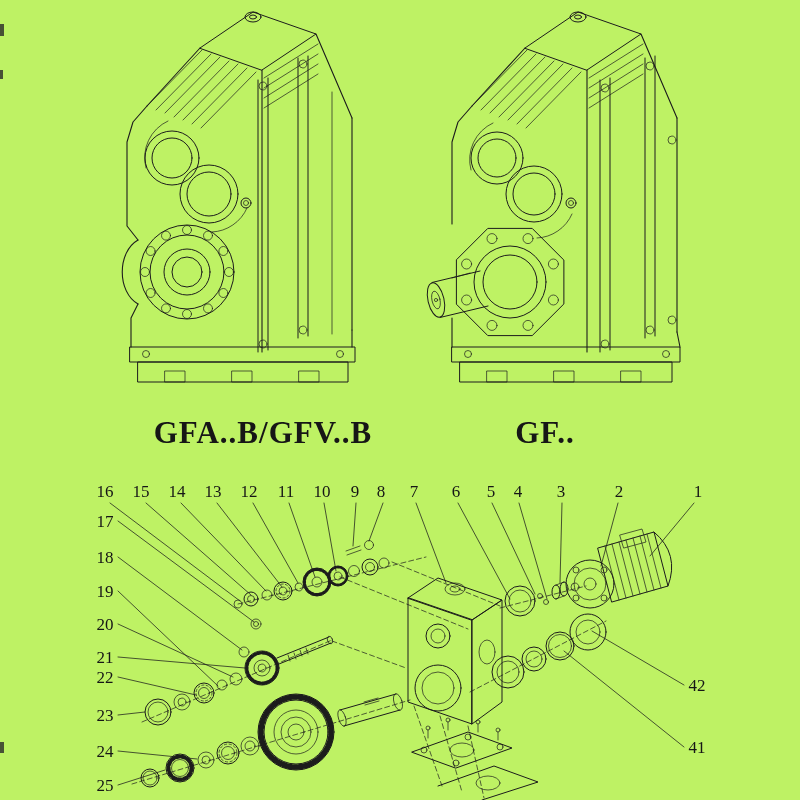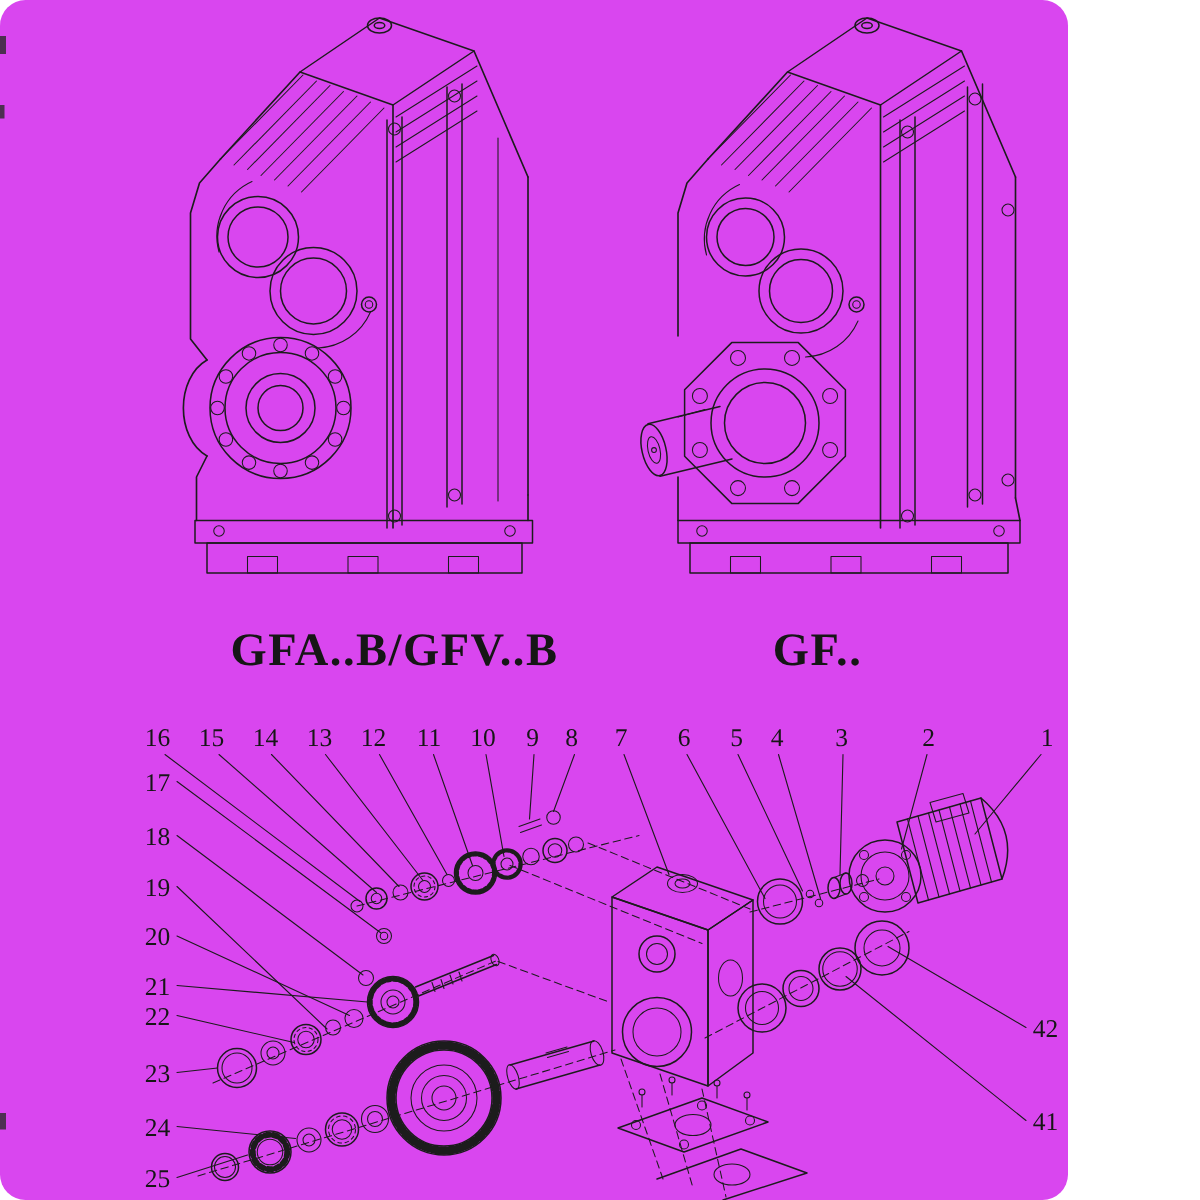--- a/index.html
+++ b/index.html
@@ -1,19 +1,18 @@
 <!DOCTYPE html>
 <html><head>
 <meta charset="utf-8">
 <style>
   html,body{margin:0;padding:0;background:#ffffff;}
   .page{
-    position:relative;width:712px;height:800px;background:#d946ef;overflow:hidden;
+    position:relative;width:800px;height:800px;background:#bef264;overflow:hidden;
     font-family:"Liberation Serif",serif;
-    border-radius:17px;
   }
   svg{position:absolute;left:0;top:0;}
   .ink{stroke:#1c1c1c;fill:none;stroke-width:1;stroke-linecap:round;stroke-linejoin:round;}
   .thin{stroke-width:.7;}
   .med{stroke-width:1.1;}
   .lead{stroke-width:.75;}
   .dash{stroke-width:.7;stroke-dasharray:5 3;}
   text{fill:#161616;stroke:none;}
   .model-label{font-family:"Liberation Serif",serif;font-weight:700;font-size:31px;letter-spacing:1px;text-anchor:middle;}
   .callout{font-family:"Liberation Serif",serif;font-size:17px;text-anchor:middle;}

